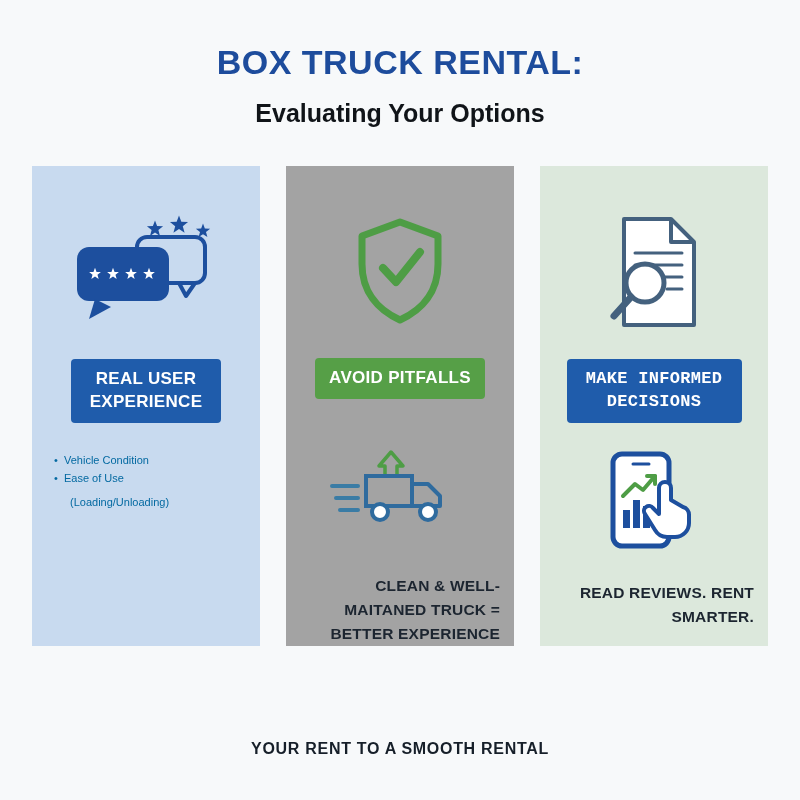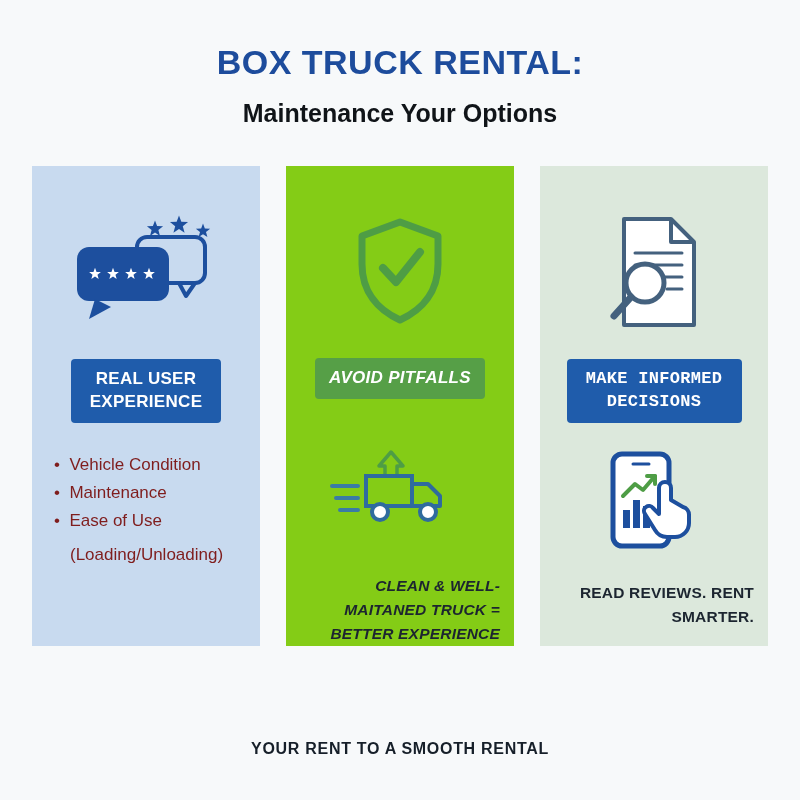--- a/index.html
+++ b/index.html
@@ -7,34 +7,34 @@
   body { font-family:"Liberation Sans", sans-serif; }
   .page { width:783px; height:800px; position:relative; background:#f7f9fa; overflow:hidden; margin:0 auto; }
 
   .header { padding-top:42px; text-align:center; }
   .title { color:#1d4c9c; font-weight:bold; font-size:34px; line-height:1.2; letter-spacing:0.5px; }
   .subtitle { margin-top:16px; font-size:25px; font-weight:600; color:#101418; }
 
   .columns { display:flex; justify-content:center; gap:26px; margin-top:38px; }
   .col { width:228px; height:480px; padding:44px 14px 0; display:flex; flex-direction:column; align-items:center; }
   .col-1 { background:#c8daef; }
-  .col-2 { background:#84cc16;font-style:italic; }
+  .col-2 { background:#a3a3a3; }
   .col-3 { background:#dce8dc; }
 
   .icon-main { height:125px; display:flex; align-items:center; justify-content:center; }
 
   .badge { margin-top:24px; color:#ffffff; font-weight:bold; font-size:17px; text-align:center;
            padding:9px 14px; border-radius:4px; line-height:1.35; letter-spacing:0.3px; }
   .badge-blue { background:#1f5cab; }
   .badge-green { background:#569f47; }
   .badge-narrow { max-width:150px; }
   .badge-wide { max-width:175px;font-family:Liberation Mono, monospace; }
 
   .bullets { margin-top:28px; align-self:flex-start; padding-left:8px; list-style:none;
-             font-size:17px; font-weight:500; color:#7f1d1d; line-height:1.65; }
+             font-size:11px; font-weight:500; color:#0369a1; line-height:1.65; }
   .bullets li::before { content:"•\00a0\00a0"; }
   .bullets li.cont::before { content:""; }
   .bullets li.cont { padding-left:16px;margin-top:6px; }
 
   .icon-secondary { margin-top:28px; height:100px; display:flex; align-items:center; justify-content:center; }
   .col-2 .icon-secondary { margin-top:46px; }
 
   .caption { margin-top:30px; font-size:15.5px; font-weight:bold; color:#1c2530; text-align:right;
              line-height:1.55; letter-spacing:0.2px; max-width:205px; }
 
@@ -43,21 +43,21 @@
 </style>
 </head>
 <body>
 
 <div class="page">
 
   <div class="header">
     <div class="title">
       <div>BOX TRUCK RENTAL:</div>
     </div>
-    <div class="subtitle">Maintenance Your Options</div>
+    <div class="subtitle">Evaluating Your Options</div>
   </div>
 
   <div class="columns">
 
     <div class="col col-1">
       <div class="icon-main">
         <svg width="150" height="115" viewBox="0 0 150 115">
           <defs>
             <path id="star5" d="M0,-10 L2.47,-3.4 L9.51,-3.09 L3.99,1.3 L5.88,8.09 L0,4.2 L-5.88,8.09 L-3.99,1.3 L-9.51,-3.09 L-2.47,-3.4 Z"></path>
           </defs>
@@ -70,21 +70,20 @@
           <path d="M24,84 l-6,20 l22,-12 z" fill="#1d4f9e"></path>
           <use href="#star5" transform="translate(24,59) scale(0.62)" fill="#ffffff"></use>
           <use href="#star5" transform="translate(42,59) scale(0.62)" fill="#ffffff"></use>
           <use href="#star5" transform="translate(60,59) scale(0.62)" fill="#ffffff"></use>
           <use href="#star5" transform="translate(78,59) scale(0.62)" fill="#ffffff"></use>
         </svg>
       </div>
       <div class="badge badge-blue badge-narrow">REAL USER EXPERIENCE</div>
       <ul class="bullets">
         <li>Vehicle Condition</li>
-        <li>Maintenance</li>
         <li>Ease of Use</li>
         <li class="cont">(Loading/Unloading)</li>
       </ul>
     </div>
 
     <div class="col col-2">
       <div class="icon-main">
         <svg width="100" height="112" viewBox="0 0 100 112">
           <path d="M50,6 L88,20 V48 C88,76 72,94 50,104 C28,94 12,76 12,48 V20 Z" fill="none" stroke="#4e9d45" stroke-width="7" stroke-linejoin="round"></path>
           <path d="M33,52 L46,66 L70,36" fill="none" stroke="#4e9d45" stroke-width="8" stroke-linecap="round" stroke-linejoin="round"></path>

